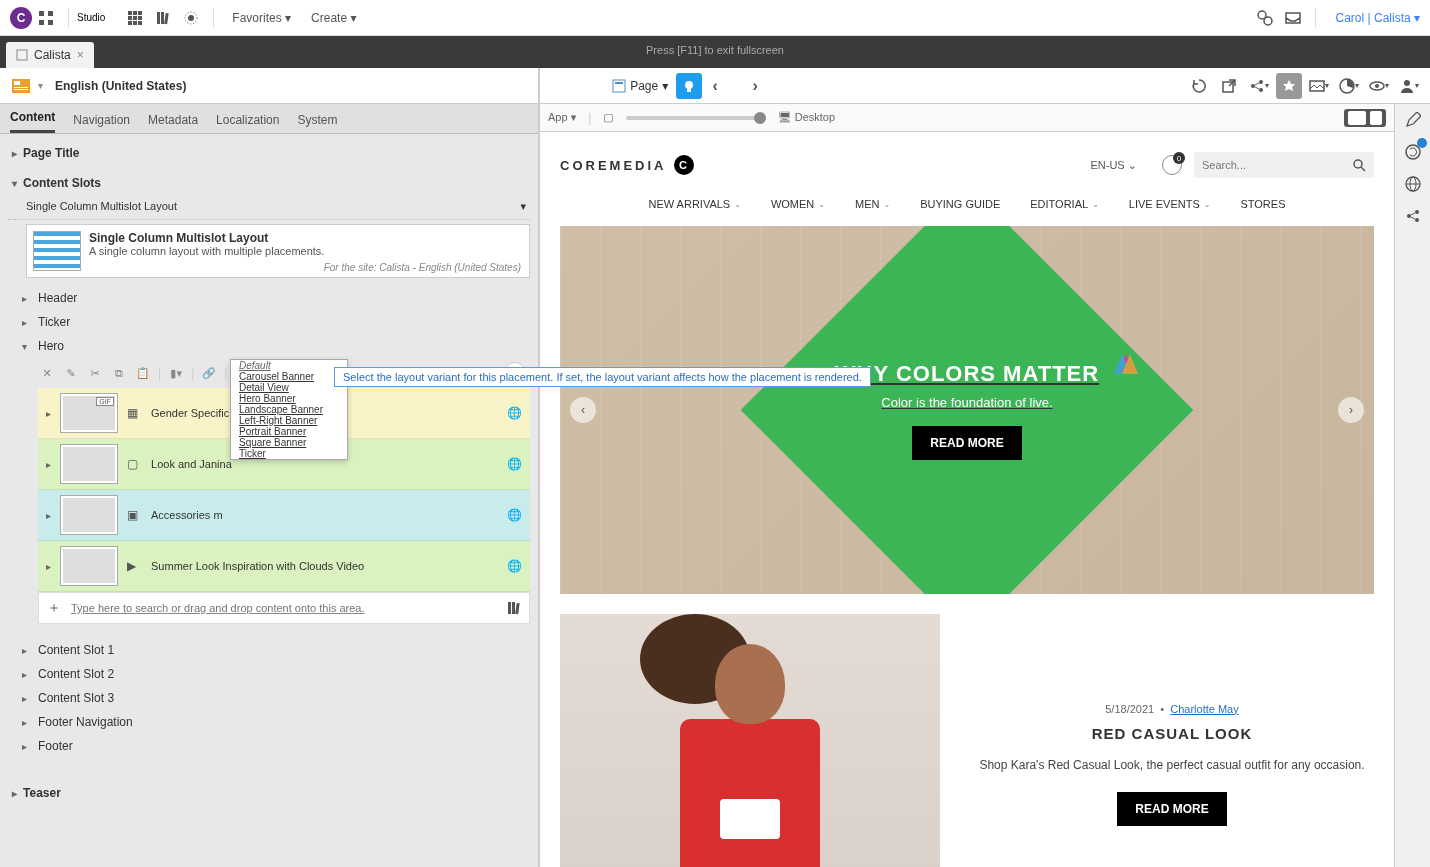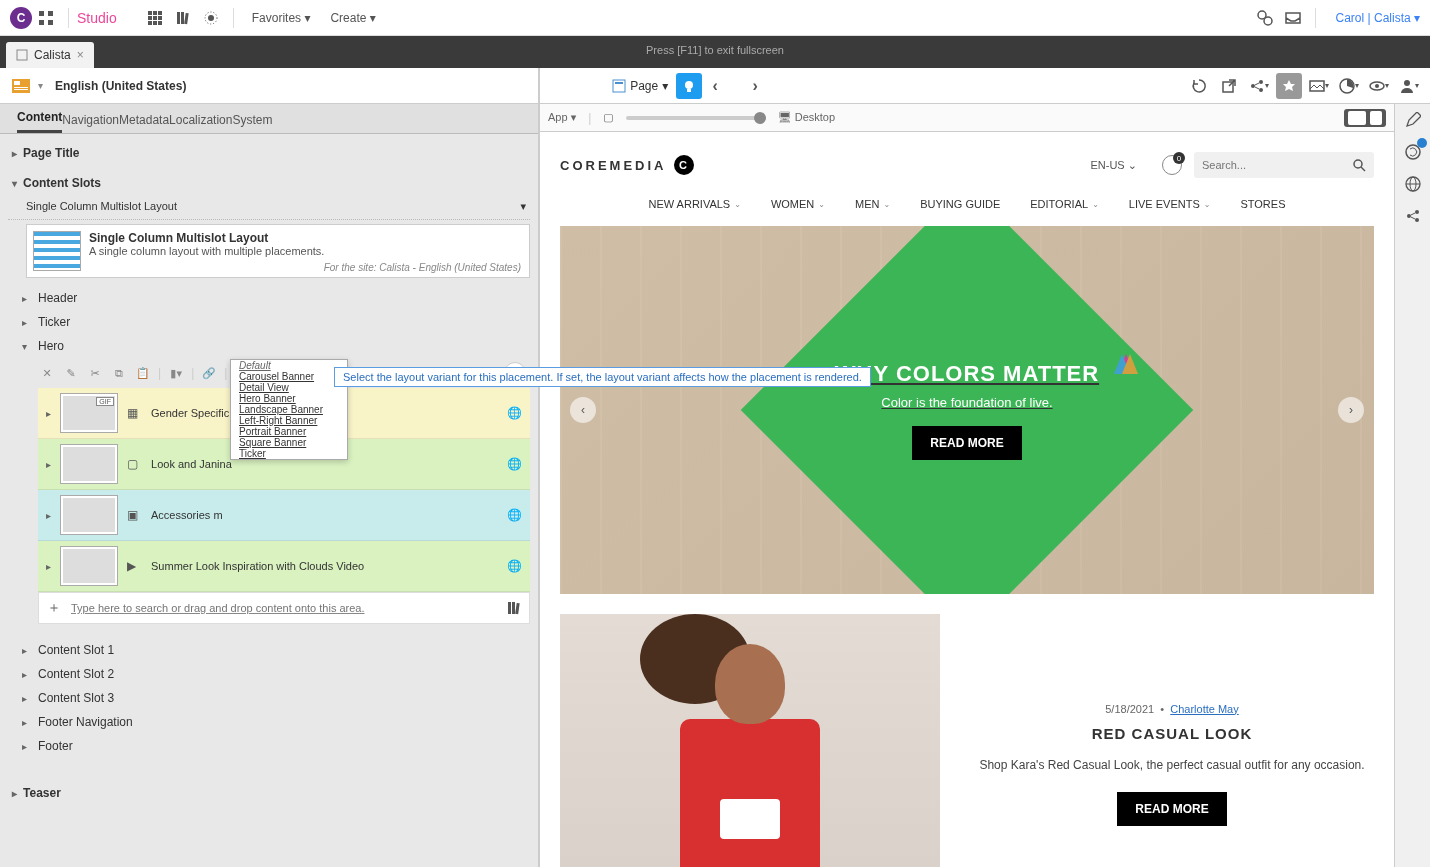--- a/index.html
+++ b/index.html
@@ -3,21 +3,21 @@
 <meta charset="utf-8">
 <style>
 * { margin: 0; padding: 0; box-sizing: border-box; font-family: Arial, Helvetica, sans-serif; }
 body { width: 1430px; height: 867px; background: #fff; overflow: hidden; font-size: 12px; color: #333; }
 
 
 .topbar { height: 36px; background: #fff; border-bottom: 1px solid #ddd; display: flex; align-items: center; padding: 0 10px; }
 .topbar .logo-circle { width: 22px; height: 22px; border-radius: 50%; background: #6b2d8e; display: flex; align-items: center; justify-content: center; color: #fff; font-weight: bold; font-size: 12px; }
 .topbar .icon-btn { width: 28px; height: 28px; display: flex; align-items: center; justify-content: center; cursor: pointer; color: #555; }
 .topbar .sep { width: 1px; height: 20px; background: #ddd; margin: 0 8px; }
-.topbar .title { font-size: 14px; color: #ec4899; margin-right: 24px; }
+.topbar .title { font-size: 10px; color: #000000; margin-right: 16px; }
 .topbar .menu-link { font-size: 12px; color: #555; margin: 0 10px; cursor: pointer; }
 .topbar .spacer { flex: 1; }
 .topbar .user { font-size: 12px; color: #3b82f6; margin-left: 12px; }
 
 
 .tabstrip { height: 32px; background: #3a3a3a; display: flex; align-items: flex-end; padding: 0 6px; position: relative; }
 .tabstrip .tab { background: #f2f2f2; height: 26px; padding: 0 10px; display: flex; align-items: center; gap: 6px; border-radius: 3px 3px 0 0; font-size: 12px; color: #333; }
 .tabstrip .tab .close { color: #888; cursor: pointer; }
 .tabstrip .hint { position: absolute; left: 50%; transform: translateX(-50%); color: #aaa; font-size: 11px; top: 8px; }
 
@@ -34,21 +34,21 @@
 
 
 .main { display: flex; height: calc(867px - 36px - 32px - 36px); }
 .leftpanel { width: 538px; background: #e8e8e8; overflow-y: auto; padding: 0; position: relative; }
 .rightpanel { flex: 1; display: flex; position: relative; border-left: 2px solid #ccc; }
 .preview { flex: 1; background: #fff; overflow: hidden; position: relative; }
 .rightsidebar { width: 36px; background: #f0f0f0; border-left: 1px solid #ccc; display: flex; flex-direction: column; align-items: center; padding-top: 4px; gap: 8px; }
 .rightsidebar .rsicon { width: 24px; height: 24px; display: flex; align-items: center; justify-content: center; color: #555; cursor: pointer; }
 
 
-.lp-tabs { height: 30px; background: #e0e0e0; display: flex; align-items: flex-end; border-bottom: 1px solid #bbb; padding: 0 17px; }
+.lp-tabs { height: 30px; background: #e0e0e0; display: flex; align-items: flex-end; border-bottom: 1px solid #bbb; padding: 0 10px; gap: 18px; }
 .lp-tabs .lpt { font-size: 12px; color: #555; padding: 6px 0; cursor: pointer; }
 .lp-tabs .lpt.active { color: #222; font-weight: bold; border-bottom: 3px solid #444; }
 
 .lp-body { padding: 4px 8px; }
 .section-header { display: flex; align-items: center; padding: 8px 4px; font-size: 12px; font-weight: bold; color: #333; cursor: pointer; }
 .section-header .chev { margin-right: 6px; color: #666; font-size: 10px; }
 
 .layout-select { font-size: 11px; color: #333; padding: 2px 4px 6px 18px; border-bottom: 1px dotted #bbb; display:flex; justify-content: space-between; }
 .layout-card { display: flex; background: #fff; border: 1px solid #ccc; padding: 6px; margin: 4px 0 8px 18px; gap: 8px; position: relative; }
 .layout-card .thumb { width: 48px; height: 40px; background: repeating-linear-gradient(#4aa8e0 0 4px, #fff 4px 8px); border: 1px solid #aaa; }

